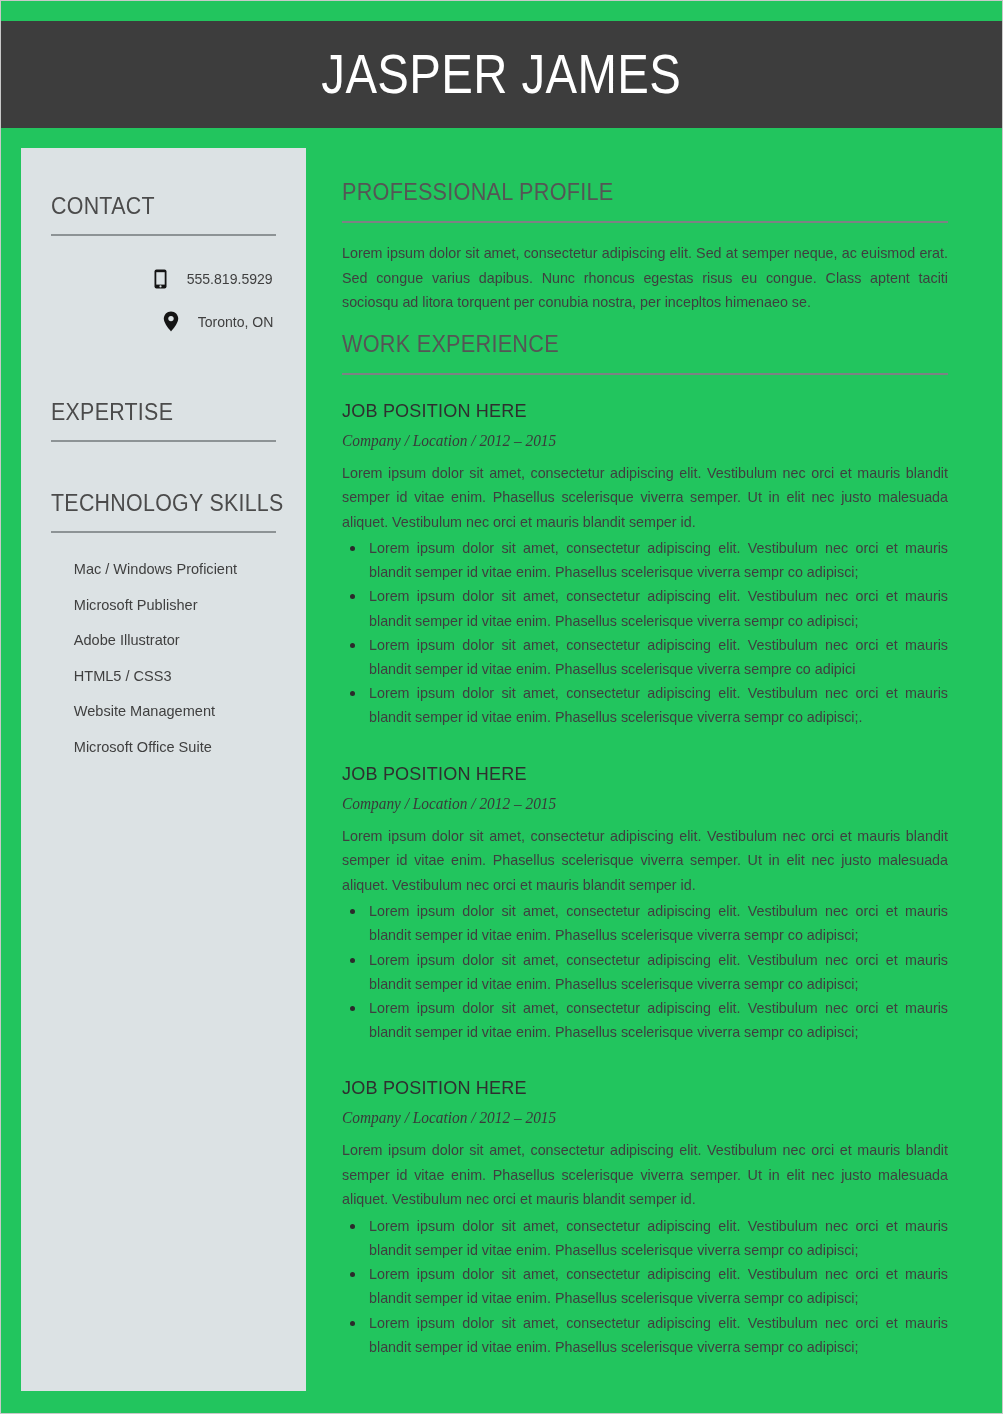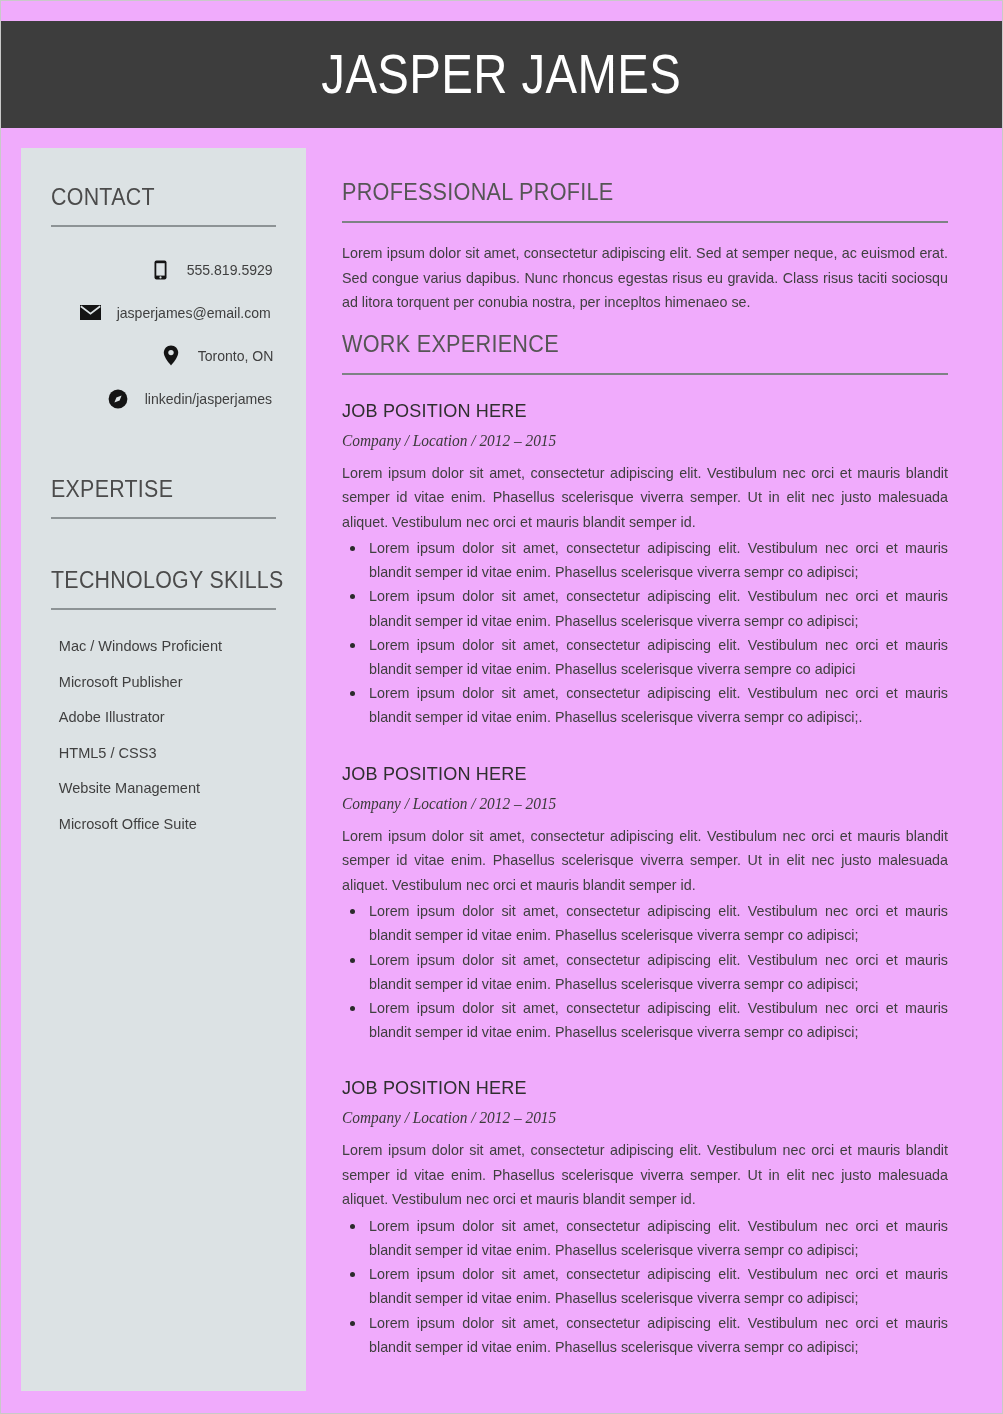--- a/index.html
+++ b/index.html
@@ -11,21 +11,21 @@
     width: 1003px;
     height: 1414px;
     font-family: "Liberation Sans", sans-serif;
     overflow: hidden;
   }
   .page {
     position: relative;
     width: 1003px;
     height: 1414px;
     box-sizing: border-box;
-    background: #f0abfc;
+    background: #22c55e;
     border: 1px solid #c9c9c9;
     overflow: hidden;
   }
 
   
   .name-band {
     position: absolute;
     left: 0;
     top: 20px;
     width: 1001px;
@@ -195,95 +195,77 @@
 <body>
 
 <div class="page">
 
   <div class="name-band">
     <div class="name">JASPER JAMES</div>
   </div>
 
   <div class="sidebar">
 
-    <div class="side-section" style="padding-top:36px;">
+    <div class="side-section" style="padding-top:45px;">
       <div class="side-heading">CONTACT</div>
       <div class="rule side-rule"></div>
       <ul class="contact-list" style="margin-top:21px;">
 
         <li class="contact-item">
           <span class="contact-icon">
             <svg width="13" height="20" viewBox="0 0 13 20">
                 <rect x="0.5" y="0.5" width="12" height="19" rx="2" ry="2" fill="#141414"></rect>
                 <rect x="2.3" y="3.2" width="8.4" height="12.4" fill="#dce2e4"></rect>
                 <circle cx="6.5" cy="17.4" r="1.1" fill="#dce2e4"></circle>
               </svg>
           </span>
           <span class="contact-text">555.819.5929</span>
         </li>
 
-        <li class="contact-item">
-          <span class="contact-icon">
-            <svg width="21" height="15" viewBox="0 0 21 15">
-                <rect x="0" y="0" width="21" height="15" fill="#141414"></rect>
-                <path d="M0.8 1.2 L10.5 8.6 L20.2 1.2" fill="none" stroke="#dce2e4" stroke-width="1.8"></path>
-              </svg>
-          </span>
-          <span class="contact-text">jasperjames@email.com</span>
-        </li>
 
         <li class="contact-item">
           <span class="contact-icon">
             <svg width="16" height="21" viewBox="0 0 16 21">
                 <path d="M8 0.6 C3.9 0.6 0.8 3.8 0.8 7.8 C0.8 12.8 8 20.4 8 20.4 C8 20.4 15.2 12.8 15.2 7.8 C15.2 3.8 12.1 0.6 8 0.6 Z" fill="#141414"></path>
                 <circle cx="8" cy="7.6" r="2.7" fill="#dce2e4"></circle>
               </svg>
           </span>
           <span class="contact-text">Toronto, ON</span>
         </li>
 
-        <li class="contact-item">
-          <span class="contact-icon">
-            <svg width="20" height="20" viewBox="0 0 20 20">
-                <circle cx="10" cy="10" r="9.4" fill="#141414"></circle>
-                <path d="M13.6 6.4 L8.4 8.4 L6.4 13.6 L11.6 11.6 Z" fill="#dce2e4"></path>
-              </svg>
-          </span>
-          <span class="contact-text">linkedin/jasperjames</span>
-        </li>
 
       </ul>
     </div>
 
     <div class="side-section" style="padding-top:56px;">
       <div class="side-heading">EXPERTISE</div>
       <div class="rule side-rule"></div>
     </div>
 
     <div class="side-section" style="padding-top:48px;">
       <div class="side-heading">TECHNOLOGY SKILLS</div>
       <div class="rule side-rule"></div>
-      <ul class="skill-list" style="margin-top:18px;">
+      <ul class="skill-list" style="margin-top:18px;margin-left:15px;">
         <li class="skill-item">Mac / Windows Proficient</li>
         <li class="skill-item">Microsoft Publisher</li>
         <li class="skill-item">Adobe Illustrator</li>
         <li class="skill-item">HTML5 / CSS3</li>
         <li class="skill-item">Website Management</li>
         <li class="skill-item">Microsoft Office Suite</li>
       </ul>
     </div>
 
   </div>
 
   <div class="main">
 
     <div>
       <div class="main-heading">PROFESSIONAL PROFILE</div>
       <div class="rule main-rule"></div>
-      <p class="body-text" style="margin-top:18px;">Lorem ipsum dolor sit amet, consectetur adipiscing elit. Sed at semper neque, ac euismod erat. Sed congue varius dapibus. Nunc rhoncus egestas risus eu gravida. Class risus taciti sociosqu ad litora torquent per conubia nostra, per incepltos himenaeo se.</p>
+      <p class="body-text" style="margin-top:18px;">Lorem ipsum dolor sit amet, consectetur adipiscing elit. Sed at semper neque, ac euismod erat. Sed congue varius dapibus. Nunc rhoncus egestas risus eu congue. Class aptent taciti sociosqu ad litora torquent per conubia nostra, per incepltos himenaeo se.</p>
     </div>
 
     <div style="margin-top:16px;">
       <div class="main-heading">WORK EXPERIENCE</div>
       <div class="rule main-rule"></div>
 
       <div class="job" style="margin-top:25px;">
         <div class="job-title">JOB POSITION HERE</div>
         <div class="job-meta" style="margin-top:10px;">Company / Location /  2012 – 2015</div>
         <p class="body-text" style="margin-top:11px;">Lorem ipsum dolor sit amet, consectetur adipiscing elit. Vestibulum nec orci et mauris blandit semper id vitae enim. Phasellus scelerisque viverra semper. Ut in elit nec justo malesuada aliquet. Vestibulum nec orci et mauris blandit semper id.</p>

